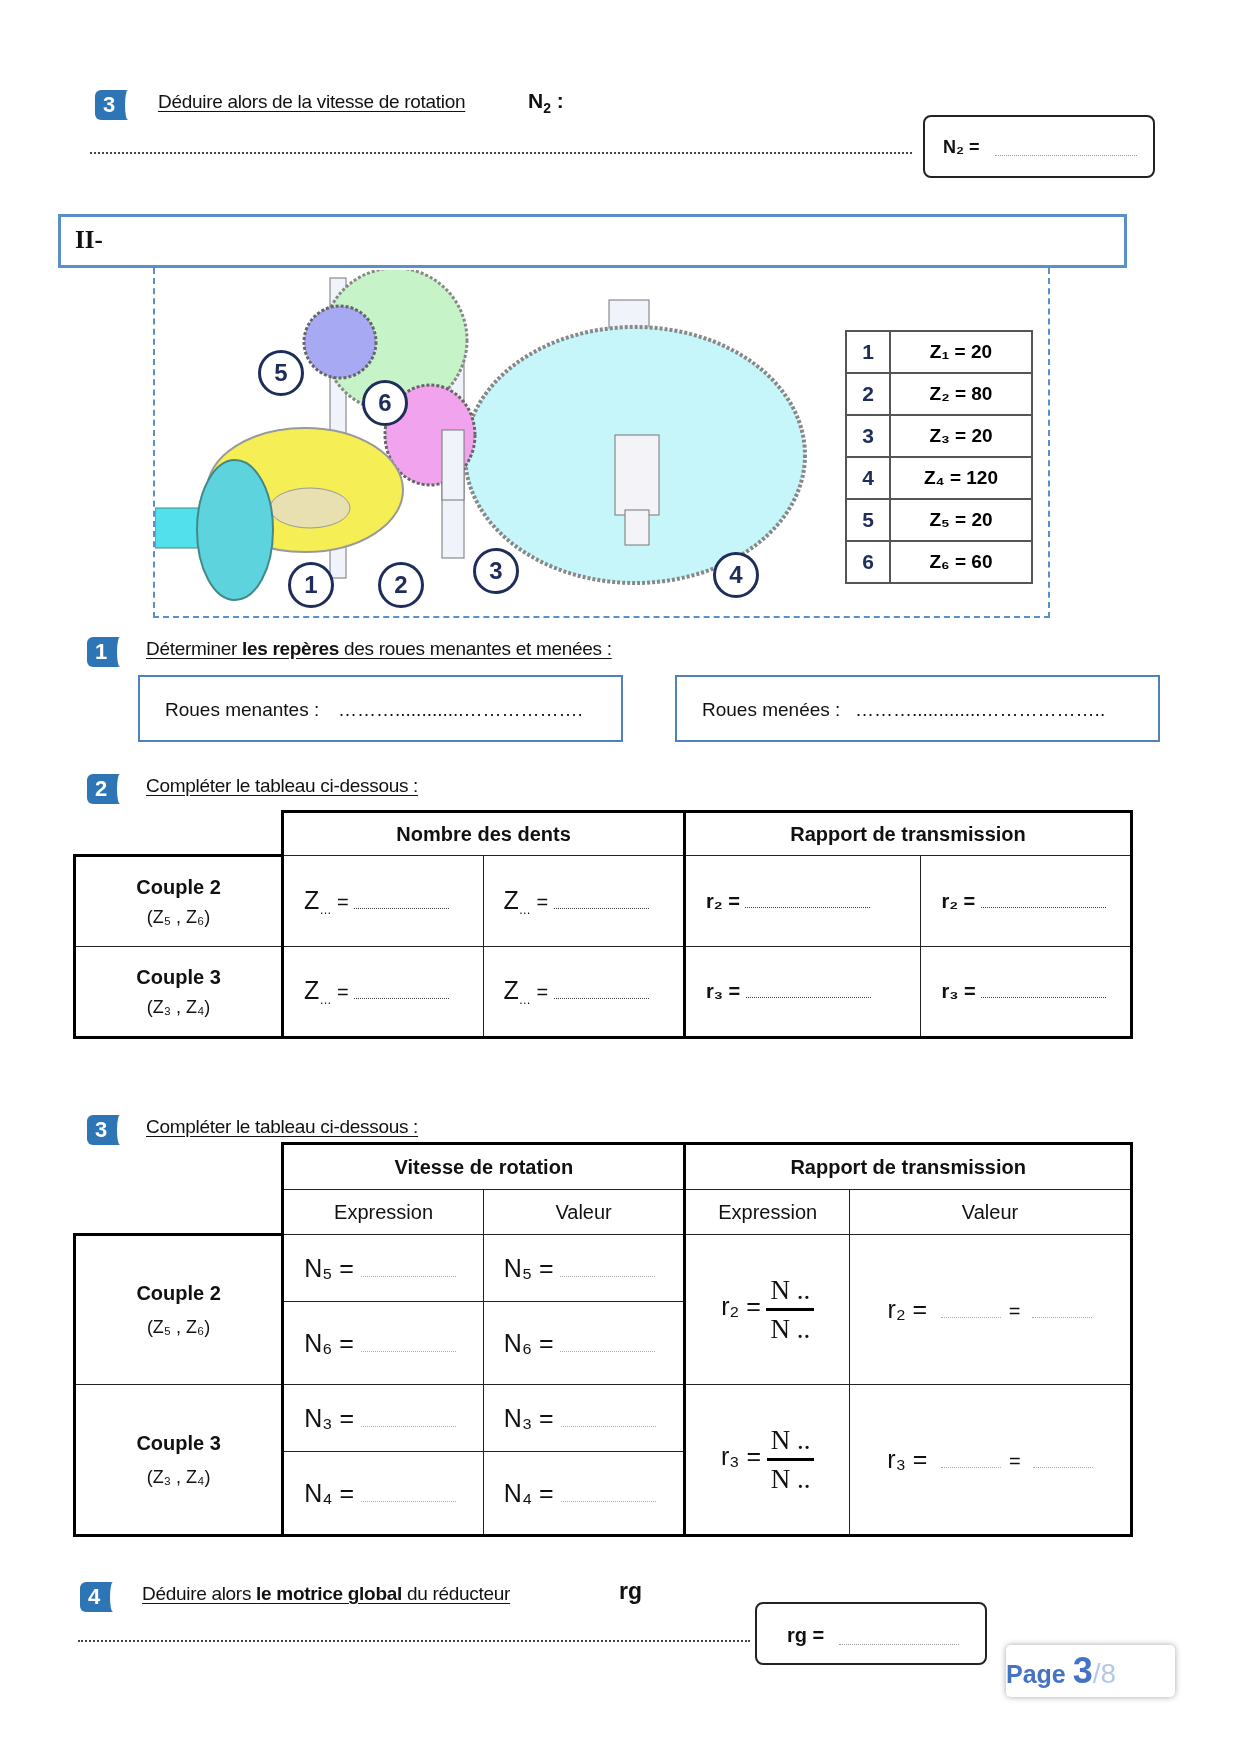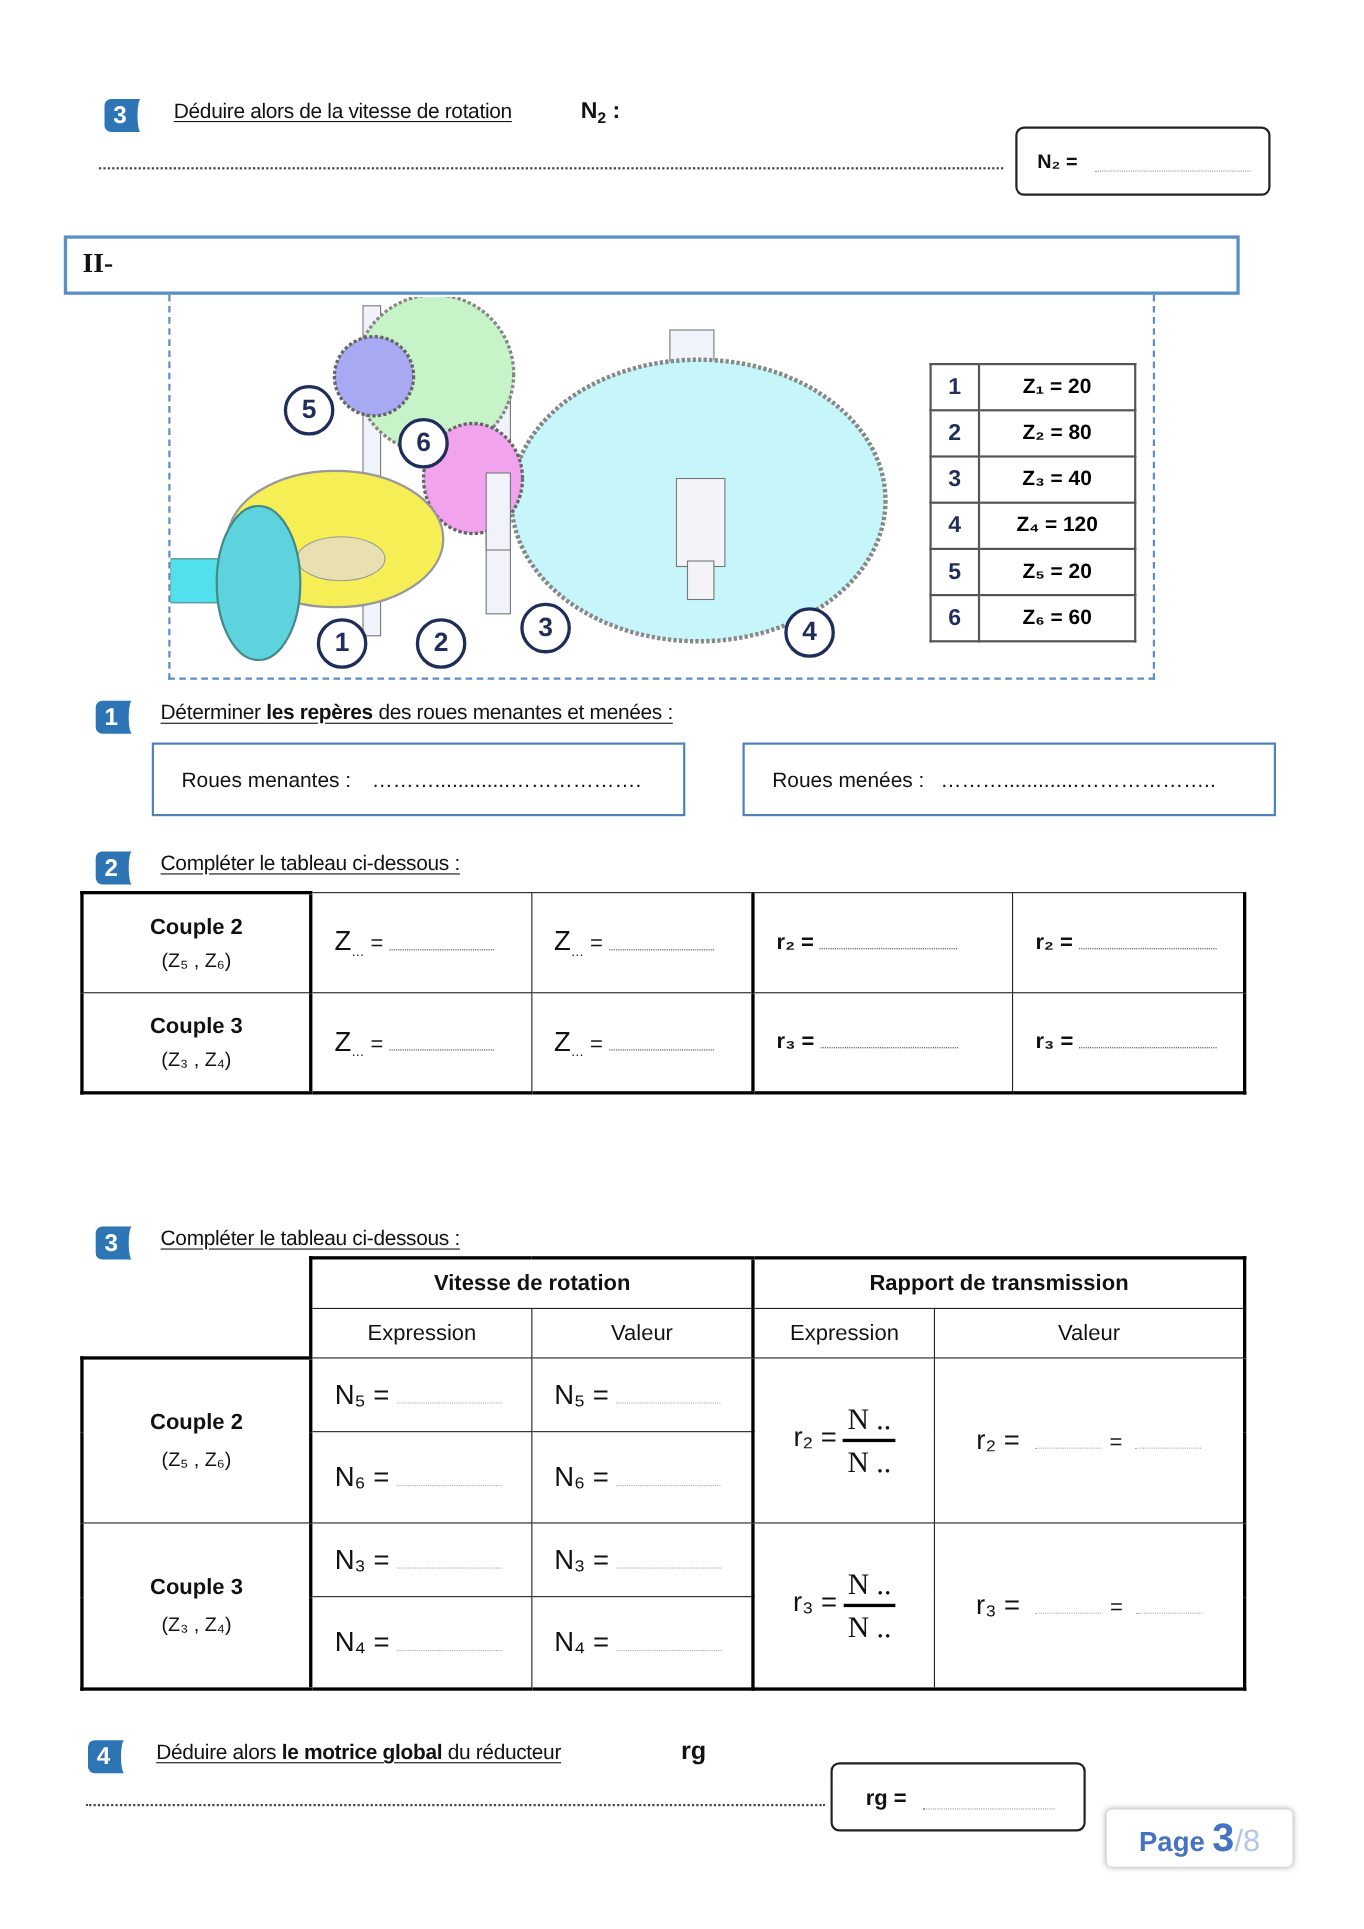--- a/index.html
+++ b/index.html
@@ -37,21 +37,21 @@
   .dotfill { display:inline-block; border-bottom:1.5px dotted #444; vertical-align:baseline; }
   .dotlight { display:inline-block; border-bottom:1.5px dotted #aaa; vertical-align:baseline; }
   .frac { display:inline-block; vertical-align:middle; text-align:center; font-family:"Liberation Serif", serif; font-size:27px; }
   .frac .num { display:block; border-bottom:3px solid #000; padding:0 4px; line-height:36px; }
   .frac .den { display:block; line-height:36px; }
   .ftab { position:absolute; left:845px; top:330px; border-collapse:collapse; font-size:19px; font-weight:bold; }
   .ftab td { border:2px solid #555; height:38px; text-align:center; }
   .ftab td.n { width:40px; color:#1f2d5a; font-size:21px; }
   .ftab td.v { width:138px; color:#000; }
   .pagebox { position:absolute; left:1006px; top:1645px; width:169px; height:52px;
-             background:#fff; border-radius:5px; box-shadow:0 0 6px rgba(0,0,0,0.35); text-align:center;
+             background:#fff; border-radius:5px; box-shadow:0 0 6px rgba(0,0,0,0.35); text-align:left;
              font-weight:bold; color:#4472c4; line-height:52px; font-size:25px; }
   .pagebox .cur { font-size:36px; }
   .pagebox .tot { color:#b4c7e7; font-weight:normal; font-size:28px; }
   .callout { position:absolute; width:40px; height:40px; border:3px solid #1f2d5a; border-radius:50%;
              background:#fff; color:#1f2d5a; font-weight:bold; font-size:24px; text-align:center; line-height:40px; }
 </style>
 </head>
 <body>
 
 <div class="badge" style="left:95px;top:90px;">3</div>
@@ -108,21 +108,21 @@
       <tr>
         <td class="n">1</td>
         <td class="v">Z₁ = 20</td>
       </tr>
   <tr>
         <td class="n">2</td>
         <td class="v">Z₂ = 80</td>
       </tr>
   <tr>
         <td class="n">3</td>
-        <td class="v">Z₃ = 40</td>
+        <td class="v">Z₃ = 20</td>
       </tr>
   <tr>
         <td class="n">4</td>
         <td class="v">Z₄ = 120</td>
       </tr>
   <tr>
         <td class="n">5</td>
         <td class="v">Z₅ = 20</td>
       </tr>
   <tr>
@@ -150,20 +150,25 @@
 
 <table class="grid" style="left:73px;top:810px;width:1060px;">
   <colgroup>
       <col style="width:209px">
       <col style="width:201px">
       <col style="width:202px">
       <col style="width:237px">
       <col style="width:211px">
     </colgroup>
   <tbody>
+      <tr style="height:44px;">
+    <td class="noborder"></td>
+    <td colspan="2" class="hb thick-t thick-l">Nombre des dents</td>
+    <td colspan="2" class="hb thick-t thick-l thick-r">Rapport de transmission</td>
+  </tr>
   <tr style="height:91px;">
     <td class="thick-l thick-t">
       <div class="hb">Couple 2</div>
       <div style="font-size:18px;margin-top:8px;">(Z₅ , Z₆)</div>
     </td>
     <td class="cell-l thick-l"><span class="big">Z</span><sub style="font-size:12px;">…</sub> = <span class="dotfill" style="width:95px;"></span></td>
     <td class="cell-l"><span class="big">Z</span><sub style="font-size:12px;">…</sub> = <span class="dotfill" style="width:95px;"></span></td>
     <td class="cell-l thick-l"><span style="font-weight:bold;">r₂ = </span><span class="dotfill" style="width:125px;"></span></td>
     <td class="cell-l thick-r"><span style="font-weight:bold;">r₂ = </span><span class="dotfill" style="width:125px;"></span></td>
   </tr>

